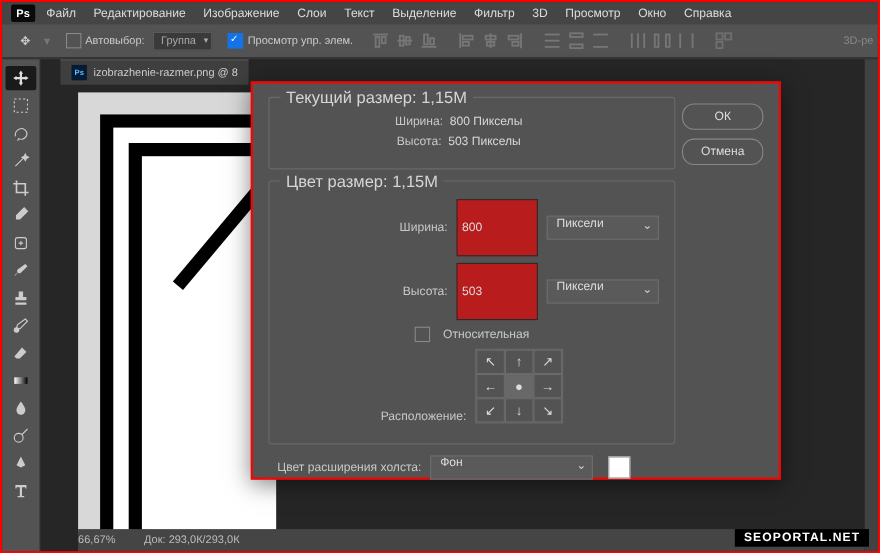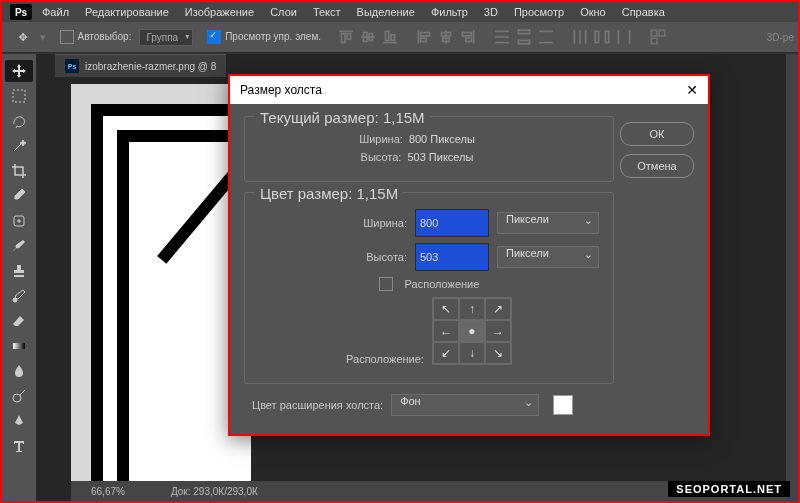--- a/index.html
+++ b/index.html
@@ -23,31 +23,31 @@
 .tool{width:28px;height:22px;margin:0 auto 3px;display:flex;align-items:center;justify-content:center;color:#ccc;cursor:pointer}
 .tool svg{width:16px;height:16px}
 .tool.active{background:#1a1a1a;border-radius:2px}
 .canvas-area{flex:1;background:#262626;position:relative}
 .tab{position:absolute;top:0;left:18px;height:22px;background:#3f3f3f;padding:0 10px;display:flex;align-items:center;font-size:10px;color:#ccc;border-top:1px solid #555}
 .tab-ps{width:14px;height:14px;background:#051a34;color:#5fc7ff;font-size:7px;font-weight:bold;display:flex;align-items:center;justify-content:center;margin-right:6px}
 .canvas{position:absolute;top:30px;left:34px;width:180px;height:400px;background:#d8d8d8;overflow:hidden}
 .canvas-inner{position:absolute;top:20px;left:20px;right:-40px;bottom:-40px;background:#fff;border:12px solid #000}
 .canvas-inner2{position:absolute;inset:14px;border:12px solid #000}
 .canvas-diag{position:absolute;top:0;right:0;width:120%;height:12px;background:#000;transform:rotate(-50deg);transform-origin:right top}
-.statusbar{position:absolute;bottom:0;left:34px;right:0;height:20px;background:#454545;display:flex;align-items:center;padding-left:20px;color:#bbb;font-size:10px;gap:46px}
+.statusbar{position:absolute;bottom:0;left:34px;right:0;height:20px;background:#454545;display:flex;align-items:center;color:#bbb;font-size:10px;gap:26px}
 .dialog{position:absolute;top:72px;left:226px;width:478px;height:358px;background:#535353;border:2px solid red;box-shadow:0 4px 20px rgba(0,0,0,0.5)}
 .dlg-title{height:28px;background:#fff;color:#000;display:flex;align-items:center;padding:0 10px;font-size:12px;justify-content:space-between}
 .dlg-close{font-size:14px;cursor:pointer}
 .dlg-body{padding:12px 14px;position:relative;height:calc(100% - 28px);box-sizing:border-box}
 .fieldset{border:1px solid #6a6a6a;border-radius:3px;padding:10px 14px 12px;margin-bottom:10px;position:relative}
 .fieldset-label{position:absolute;top:-8px;left:10px;background:#535353;padding:0 5px;color:#d5d5d5;font-size:15px}
 .row{display:flex;align-items:center;margin:6px 0;justify-content:flex-end;gap:8px}
 .row-label{color:#c8c8c8;text-align:right}
 .row-val{color:#d8d8d8;min-width:90px}
-.inp{width:64px;height:18px;background:#1d4ed8;border:1px solid #2a2a2a;color:#ddd;padding:4px 4px;font-size:11px}
+.inp{width:64px;height:18px;background:#b91c1c;border:1px solid #2a2a2a;color:#ddd;padding:16px 4px;font-size:11px}
 .sel{width:84px;height:20px;background:#5a5a5a;border:1px solid #6d6d6d;color:#ddd;padding:0 8px;font-size:11px;position:relative}
 .sel::after{content:"⌄";position:absolute;right:5px;top:1px;color:#ccc}
 .btn{width:72px;height:22px;border:1px solid #888;border-radius:11px;background:transparent;color:#ddd;font-size:11px;display:flex;align-items:center;justify-content:center;cursor:pointer;margin-bottom:8px}
 .btn-panel{position:absolute;top:18px;right:14px;display:flex;flex-direction:column;align-items:flex-start}
 .anchor-grid{display:grid;grid-template-columns:repeat(3,26px);grid-template-rows:repeat(3,22px);border:1px solid #6a6a6a}
 .anchor-cell{border:1px solid #6a6a6a;display:flex;align-items:center;justify-content:center;color:#ddd;font-size:12px;cursor:pointer}
 .anchor-cell.center{background:#686868}
 .swatch{width:18px;height:18px;background:#fff;border:1px solid #999;display:inline-block;margin-left:6px}
 .watermark{position:absolute;bottom:4px;right:8px;color:#fff;background:#000;padding:2px 8px;font-size:11px;font-family:Arial;letter-spacing:1px;font-weight:bold}
 .rightpanel{width:12px;background:#424242}
@@ -257,24 +257,20 @@
       </div>
       <div class="statusbar">
         <span>66,67%</span>
         <span>Док: 293,0К/293,0К</span>
       </div>
     </div>
     <div class="rightpanel"></div>
   </div>
 
   <div class="dialog">
-    <div class="dlg-title">
-      <span>Размер холста</span>
-      <span class="dlg-close">✕</span>
-    </div>
     <div class="dlg-body">
       <div class="btn-panel">
         <div class="btn">ОК</div>
         <div class="btn">Отмена</div>
       </div>
 
       <div class="fieldset" style="width:340px">
         <div class="fieldset-label"><span>Текущий размер:</span>&nbsp;<span>1,15M</span></div>
         <div class="row" style="justify-content:center;gap:6px">
           <span class="row-label">Ширина:</span>
@@ -293,21 +289,21 @@
           <input class="inp" value="800" style="">
           <div class="sel">Пиксели</div>
         </div>
         <div class="row">
           <span class="row-label">Высота:</span>
           <input class="inp" value="503" style="">
           <div class="sel">Пиксели</div>
         </div>
         <div class="row" style="justify-content:center">
           <span class="checkbox"></span>
-          <span>Расположение</span>
+          <span>Относительная</span>
         </div>
         <div class="row" style="justify-content:center;align-items:flex-end">
           <span class="row-label" style="margin-top:4px">Расположение:</span>
           <div class="anchor-grid">
             <div class="anchor-cell">↖</div>
             <div class="anchor-cell">↑</div>
             <div class="anchor-cell">↗</div>
             <div class="anchor-cell">←</div>
             <div class="anchor-cell center">●</div>
             <div class="anchor-cell">→</div>

